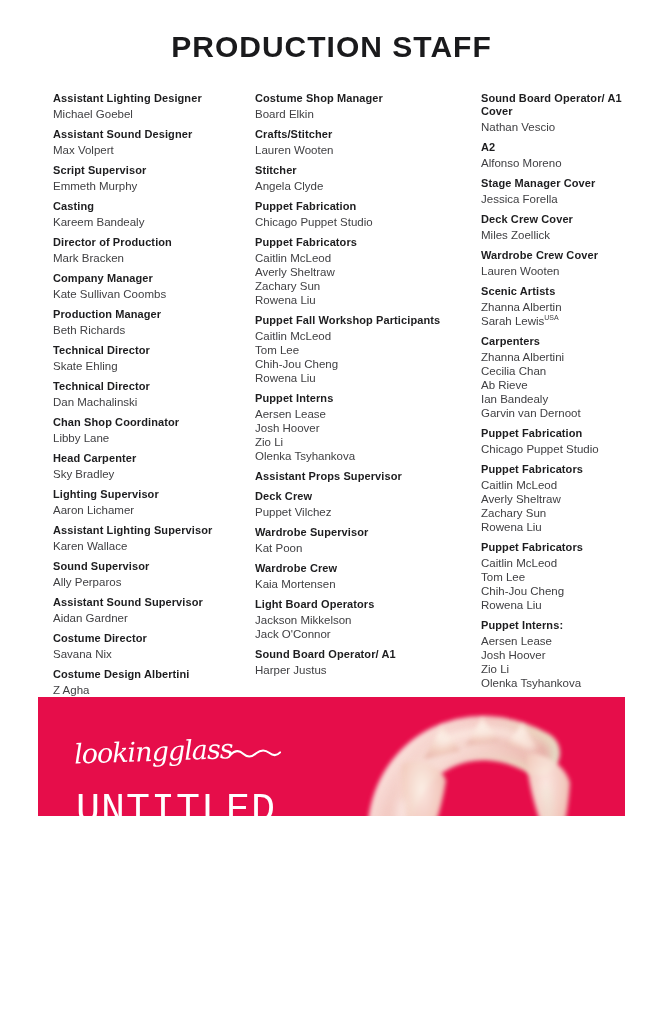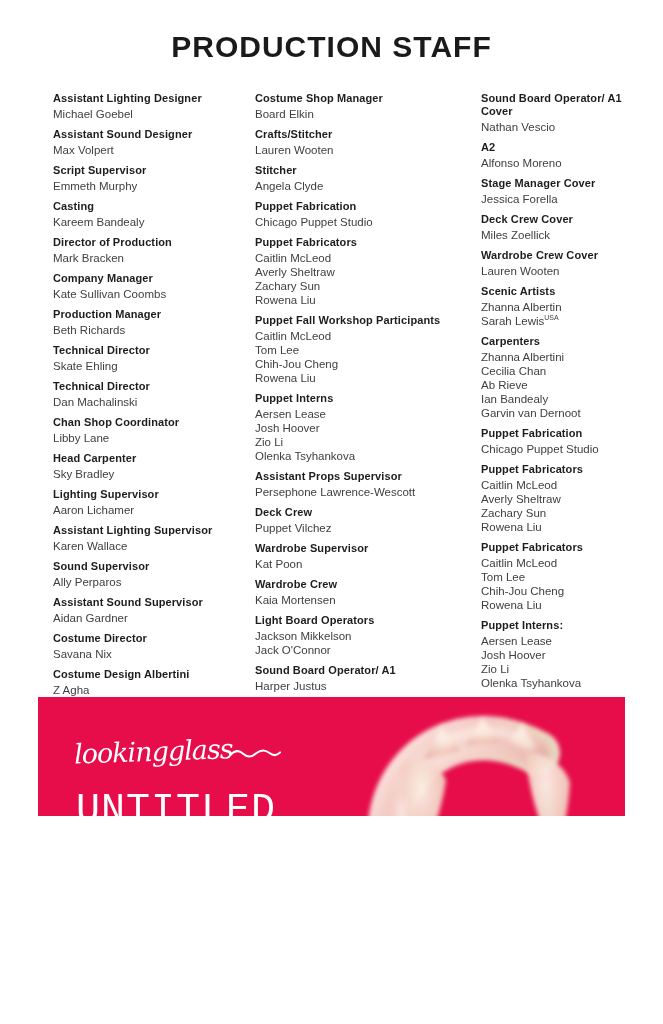--- a/index.html
+++ b/index.html
@@ -190,21 +190,20 @@
         </div>
         <div class="group">
           <div class="role">Puppet Interns</div>
           <div class="name">Aersen Lease</div>
           <div class="name">Josh Hoover</div>
           <div class="name">Zio Li</div>
           <div class="name">Olenka Tsyhankova</div>
         </div>
         <div class="group">
           <div class="role">Assistant Props Supervisor</div>
-          <div class="name">Persephone Lawrence-Wescott</div>
         </div>
         <div class="group">
           <div class="role">Deck Crew</div>
           <div class="name">Puppet Vilchez</div>
         </div>
         <div class="group">
           <div class="role">Wardrobe Supervisor</div>
           <div class="name">Kat Poon</div>
         </div>
         <div class="group">

